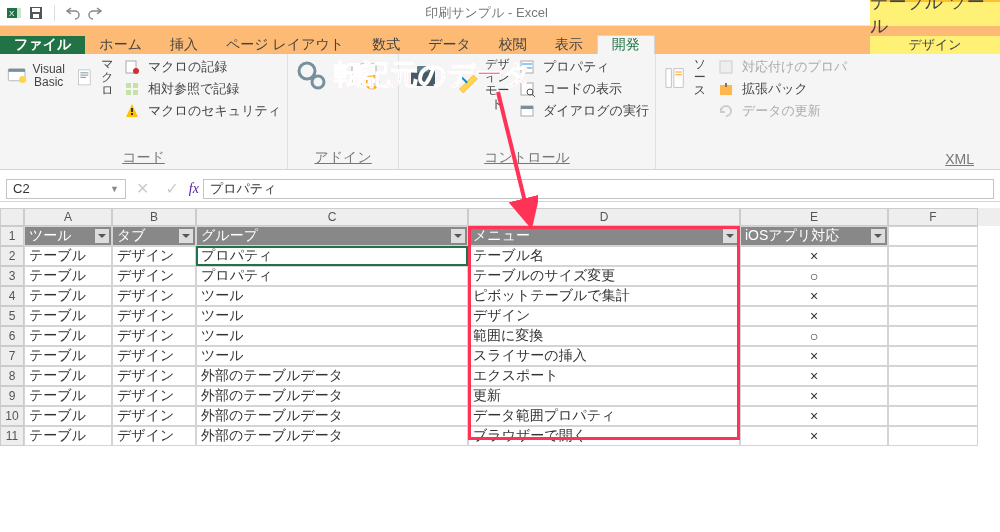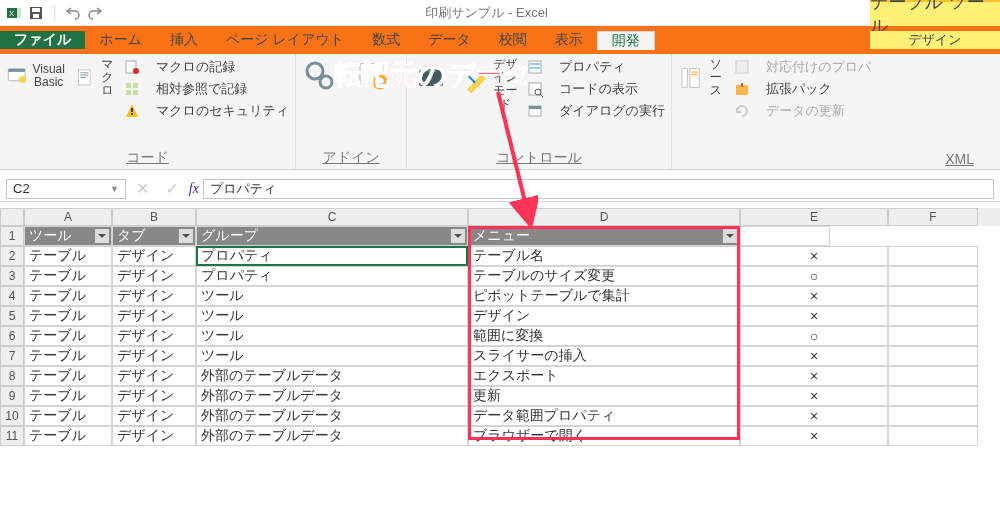--- a/index.html
+++ b/index.html
@@ -7,36 +7,36 @@
 
 
 .titlebar { height: 26px; display: flex; align-items: center; background: #fff; border-bottom: 1px solid #e5e5e5; }
 .qat { display: flex; gap: 6px; padding-left: 6px; align-items: center; }
 .qat .icon { width: 16px; height: 16px; }
 .qat-sep { width: 1px; height: 16px; background: #ddd; margin: 0 4px; }
 .titlebar .title { flex: 1; text-align: center; color: #777; font-size: 13px; }
 .tt-header { width: 130px; height: 26px; background: #fff176; border-top: 2px solid #fbc02d; display: flex; align-items: center; justify-content: center; color: #444; font-size: 18px; }
 
 
-.tabs { height: 28px; display: flex; align-items: center; background: #f97316; }
+.tabs { height: 28px; display: flex; align-items: flex-end; background: #fdba74; }
 .tab { padding: 0 14px; display: flex; align-items: center; color: #444; font-size: 14px; cursor: pointer; }
 .tab.file { background: #217346; color: #fff; font-weight: bold; }
 .tab.active { color: #217346; border: 1px solid #d4d4d4; border-bottom: none; background: #f5f5f5; }
 .tt-tab { width: 130px; background: #fff176; display: flex; align-items: center; justify-content: center; color: #444; }
 
 
 .ribbon { height: 116px; background: #f5f5f5; border-bottom: 1px solid #d4d4d4; display: flex; position: relative; }
 .group { display: flex; flex-direction: column; border-right: 1px solid #e0e0e0; padding: 4px 6px 2px; }
 .group-content { flex: 1; display: flex; gap: 6px; align-items: flex-start; }
 .group-label { text-align: center; color: #777; font-size: 14px; padding-top: 2px; text-decoration: underline; }
 .bigbtn { display: flex; flex-direction: row; align-items: center; gap: 2px; width: 62px; cursor: pointer; }
 .bigbtn .bigicon { width: 36px; height: 36px; }
 .bigbtn span { font-size: 12px; color: #444; text-align: center; line-height: 1.1; }
 .smallcol { display: flex; flex-direction: column; gap: 4px; }
-.smallbtn { display: flex; align-items: center; gap: 16px; cursor: pointer; font-size: 13px; color: #444; }
+.smallbtn { display: flex; align-items: center; gap: 8px; cursor: pointer; font-size: 13px; color: #444; }
 .smallbtn.disabled { color: #aaa; }
 .smallicon { width: 16px; height: 16px; display: inline-block; flex-shrink: 0; }
 
 
 .fbar { height: 26px; display: flex; align-items: center; border-bottom: 1px solid #d4d4d4; gap: 4px; padding: 0 6px; }
 .namebox { width: 120px; height: 20px; border: 1px solid #c4c4c4; background: #fff; display: flex; align-items: center; padding: 0 6px; font-size: 13px; justify-content: space-between; }
 .fx-glyph { font-style: italic; font-family: 'Times New Roman', serif; font-size: 14px; color: #4c1d95; }
 .fvalue { flex: 1; height: 20px; border: 1px solid #c4c4c4; background: #fff; display: flex; align-items: center; padding: 0 6px; font-size: 13px; }
 
 
@@ -291,20 +291,24 @@
         <span class="arr"></span>
       </div>
     <div class="cell thdr wC">
         <span>グループ</span>
         <span class="arr"></span>
       </div>
     <div class="cell thdr wD">
         <span>メニュー</span>
         <span class="arr"></span>
       </div>
+    <div class="cell thdr wE">
+        <span>iOSアプリ対応</span>
+        <span class="arr"></span>
+      </div>
     <div class="cell wF"></div>
   </div>
 
   <div id="rows-container">
       <div class="row">
         <div class="rowhdr">2</div>
         <div class="cell wA">テーブル</div>
         <div class="cell wB">デザイン</div>
         <div class="cell wC selected">プロパティ</div>
         <div class="cell wD">テーブル名</div>

